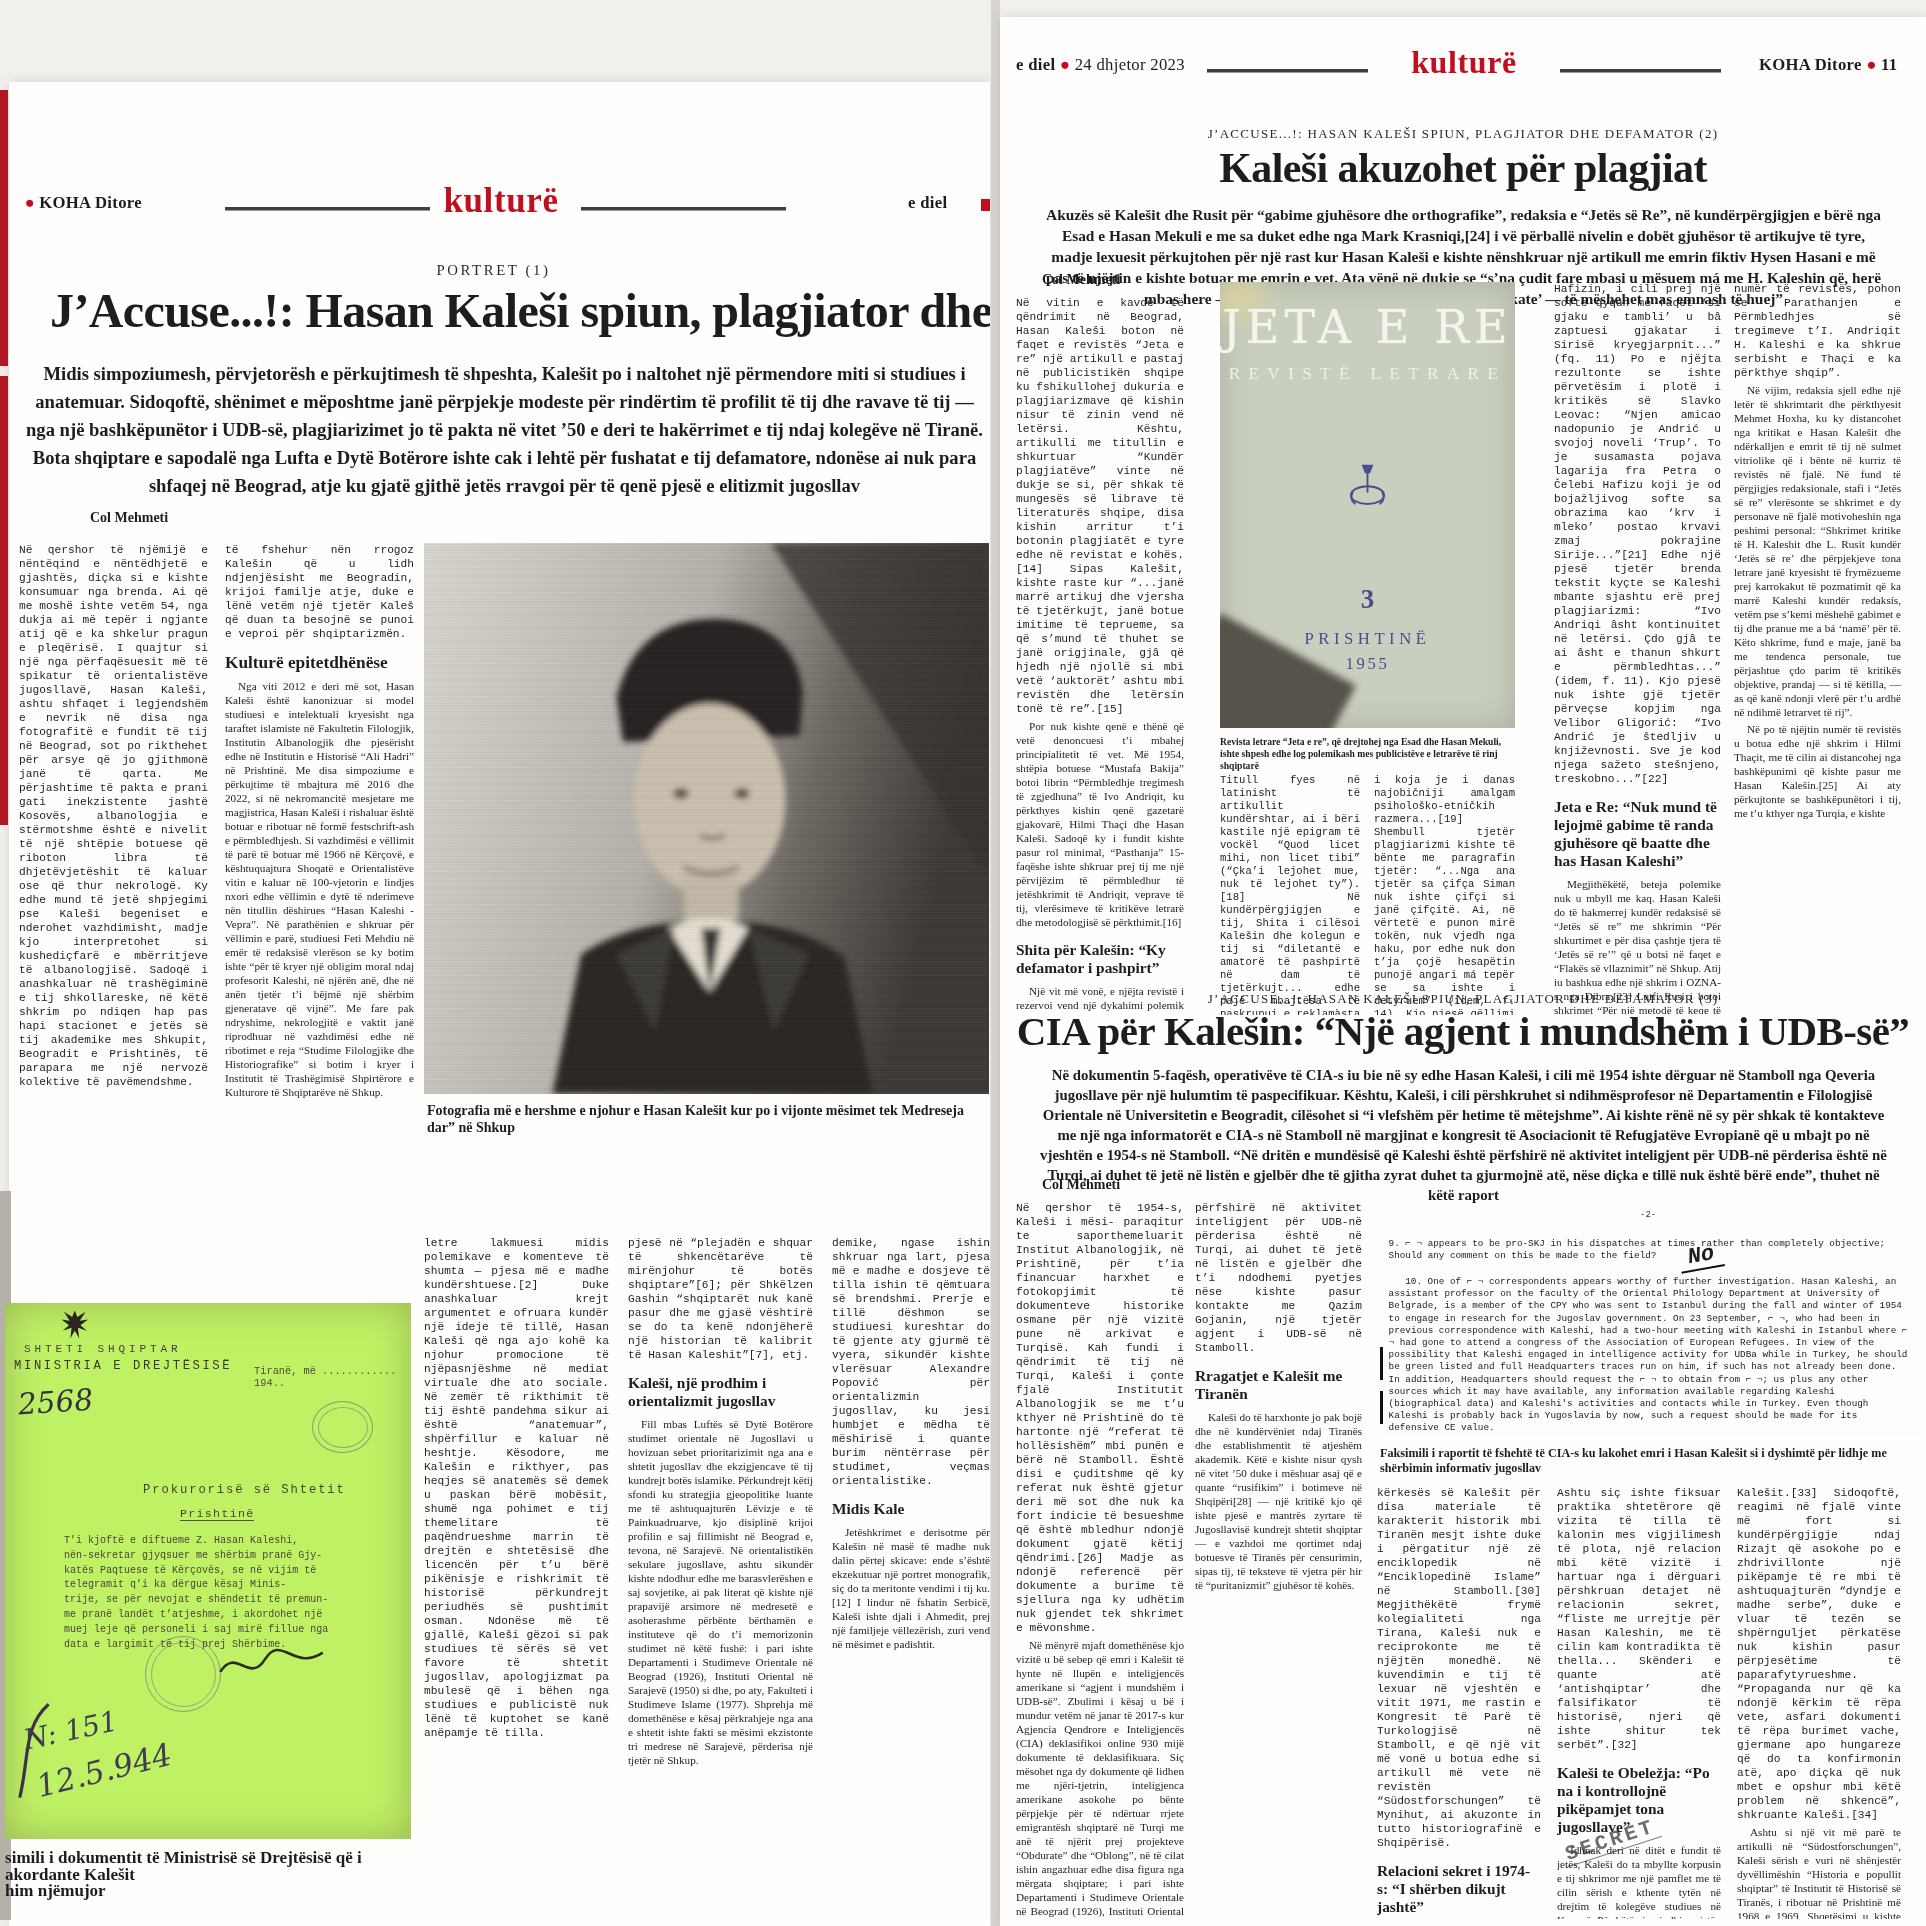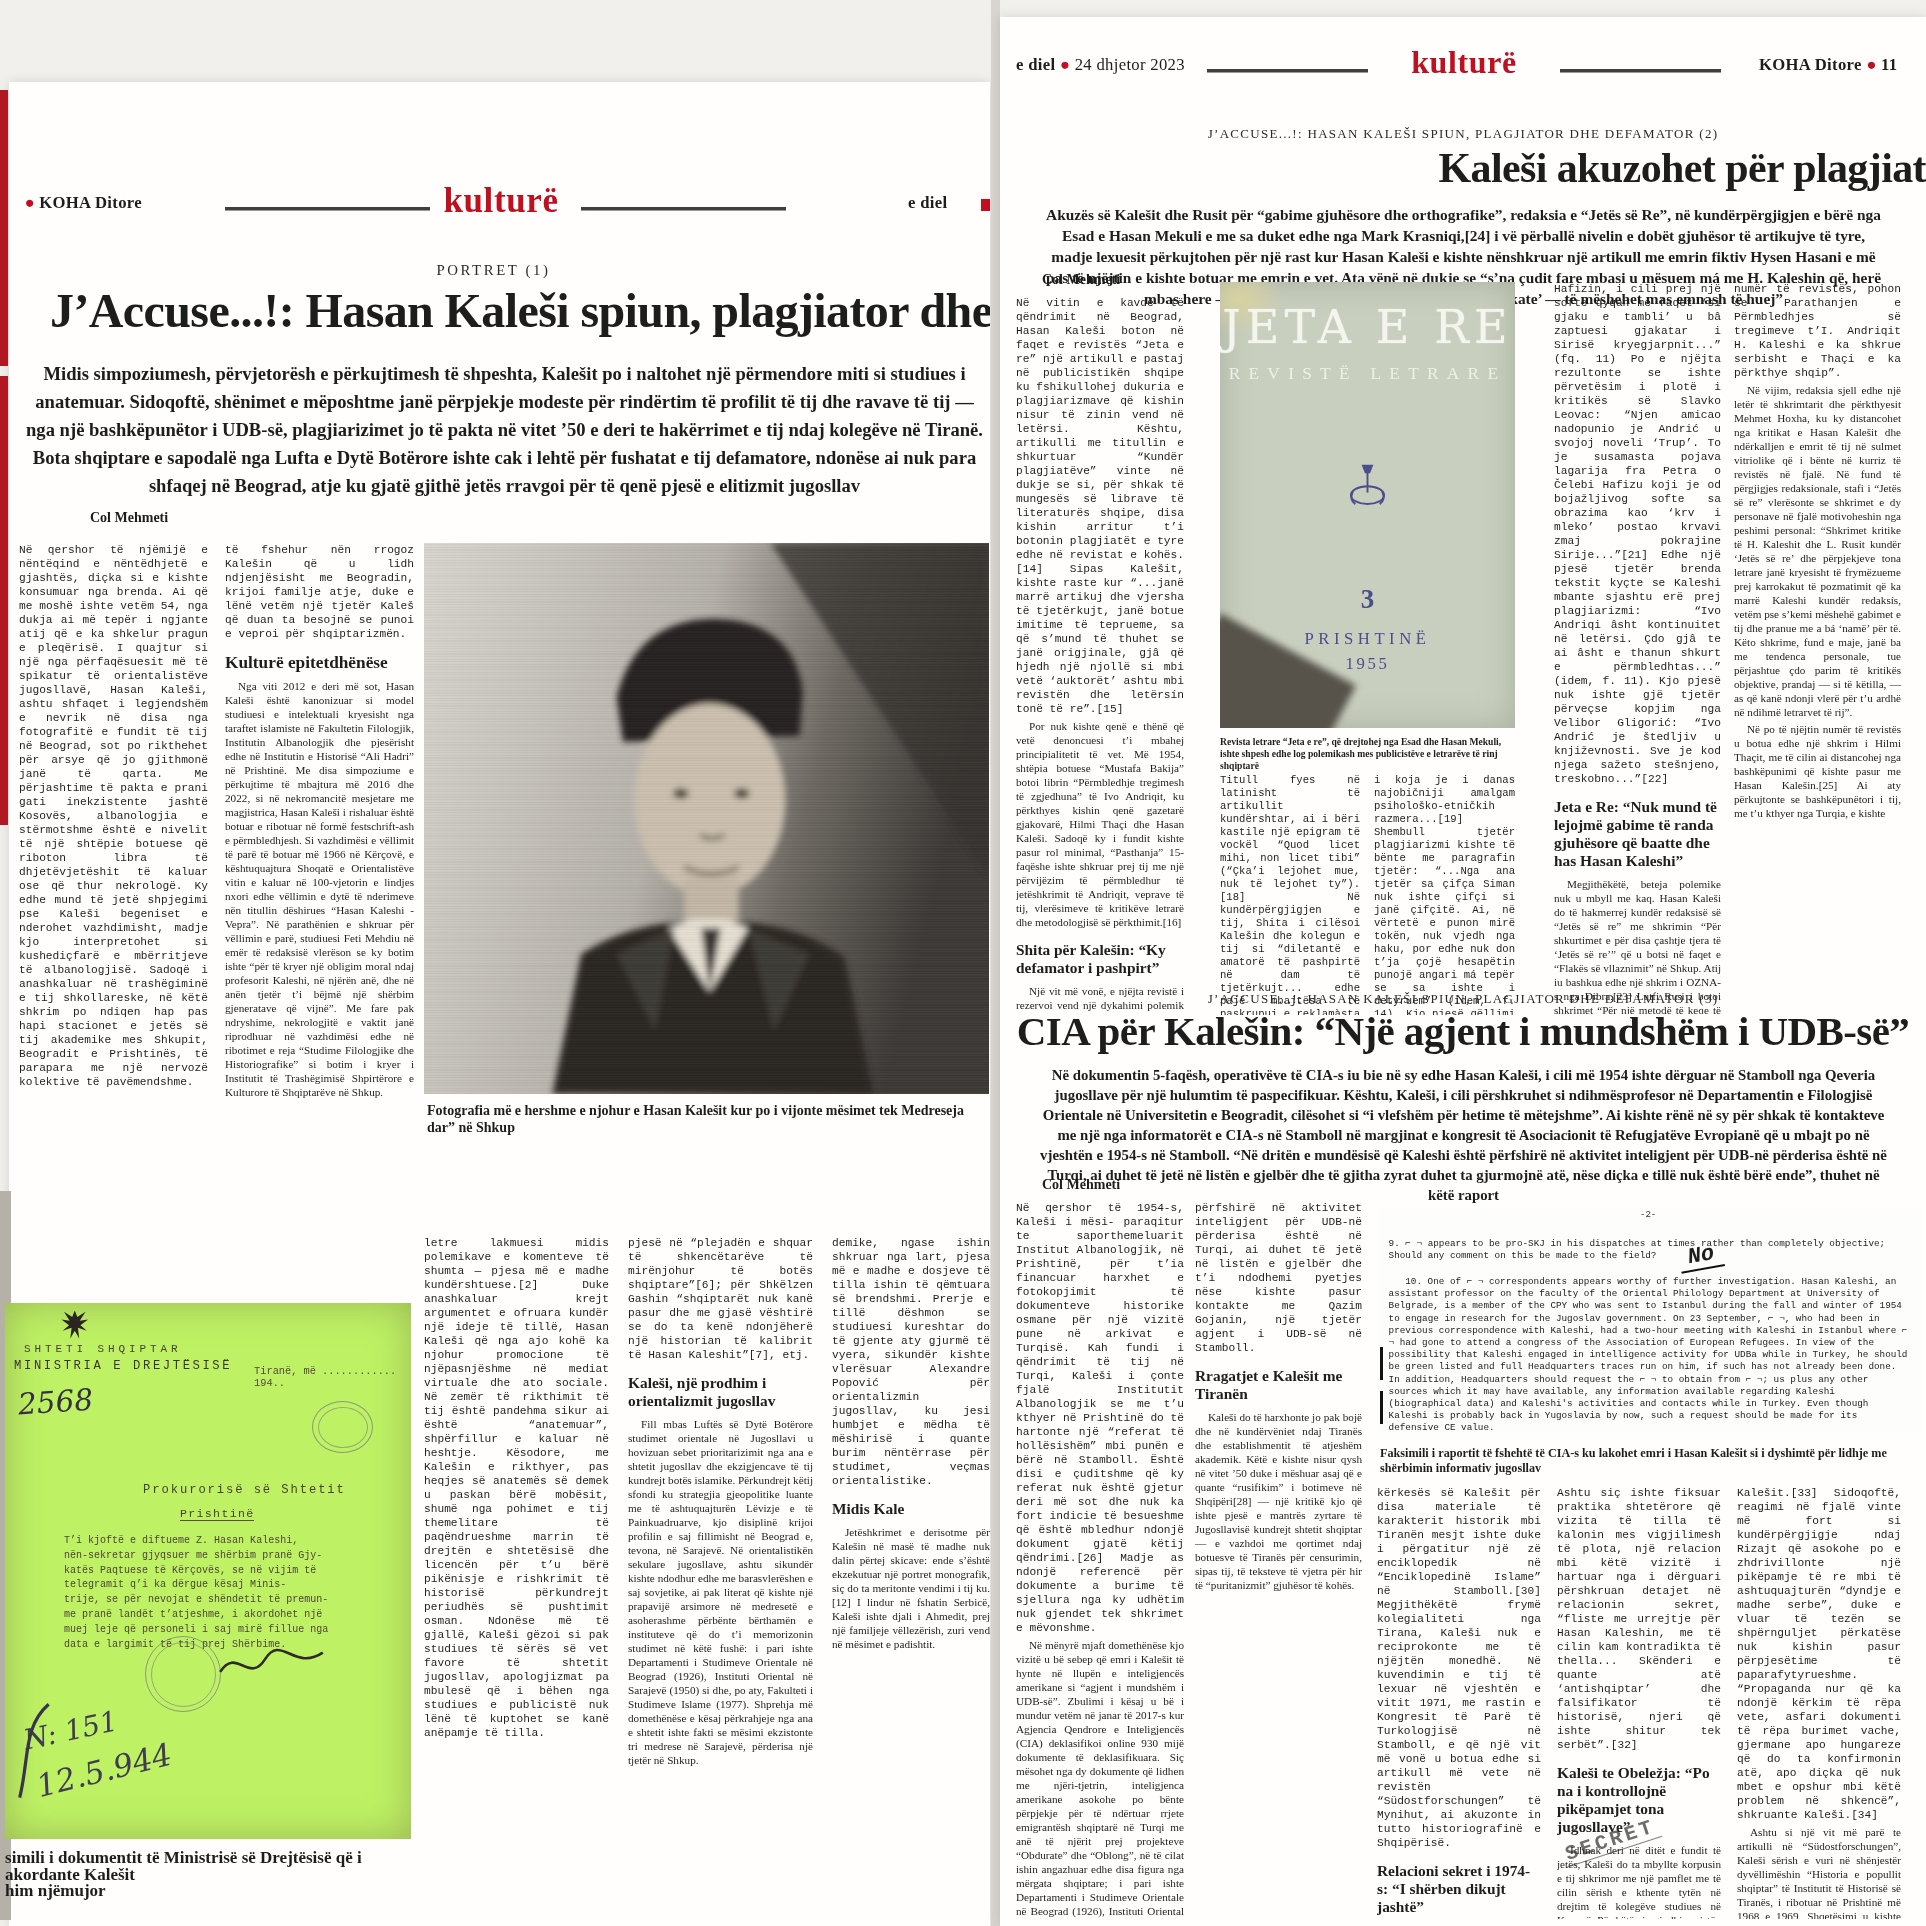--- a/index.html
+++ b/index.html
@@ -164,21 +164,21 @@
   <div class="abs rule" style="left:1207px;top:69px;width:161px;"></div>
   <div class="abs section-label" style="left:1406px;top:44px;width:116px;text-align:center;font-size:32px;">kulturë</div>
   <div class="abs rule" style="left:1560px;top:69px;width:161px;"></div>
   <div class="abs masthead" style="left:1759px;top:55px;">
     <span>KOHA Ditore</span>
     <span class="red">●</span>
     <span>11</span>
   </div>
 
   <div class="abs kicker" style="left:1000px;top:126px;width:926px;font-size:13px;letter-spacing:1.3px;">J’ACCUSE...!: HASAN KALEŠI SPIUN, PLAGJIATOR DHE DEFAMATOR (2)</div>
-  <div class="abs headline" style="left:1000px;top:144px;width:926px;text-align:right;font-size:42px;line-height:49px;white-space:normal;">Kaleši akuzohet për plagjiat</div>
+  <div class="abs headline" style="left:1000px;top:144px;width:926px;text-align:center;font-size:42px;line-height:49px;white-space:normal;">Kaleši akuzohet për plagjiat</div>
   <div class="abs lede" style="left:1040px;top:204px;width:847px;font-size:15.4px;line-height:21px;">Akuzës së Kalešit dhe Rusit për “gabime gjuhësore dhe orthografike”, redaksia e “Jetës së Re”, në kundërpërgjigjen e bërë nga Esad e Hasan Mekuli e me sa duket edhe nga Mark Krasniqi,[24] i vë përballë nivelin e dobët gjuhësor të artikujve të tyre, madje lexuesit përkujtohen për një rast kur Hasan Kaleši e kishte nënshkruar një artikull me emrin fiktiv Hysen Hasani e më pas të njëjtin e kishte botuar me emrin e vet. Ata vënë në dukje se “s’na çudit fare mbasi u mësuem má me H. Kaleshin që, herë mbas here — sidomos kur kemi të bajmë me gjana ‘delikate’ — të mëshehet mas emnash të huej”</div>
 
   <div class="abs col" style="left:1016px;top:273px;width:168px;height:742px;">
     <div class="byline" style="text-align:left;margin:0 0 9px 26px;">Col Mehmeti</div>
     <p class="noind">Në vitin e kavdë të qëndrimit në Beograd, Hasan Kaleši boton në faqet e revistës “Jeta e re” një artikull e pastaj në publicistikën shqipe ku fshikullohej dukuria e plagjiarizmave që kishin nisur të zinin vend në letërsi. Kështu, artikulli me titullin e shkurtuar “Kundër plagjiatëve” vinte në dukje se si, për shkak të mungesës së librave të literaturës shqipe, disa kishin arritur t’i botonin plagjiatët e tyre edhe në revistat e kohës.[14] Sipas Kalešit, kishte raste kur “...janë marrë artikuj dhe vjersha të tjetërkujt, janë botue imitime të teprueme, sa që s’mund të thuhet se janë origjinale, gjâ që hjedh një njollë si mbi vetë ‘auktorët’ ashtu mbi revistën dhe letërsín tonë të re”.[15]</p>
     <p>Por nuk kishte qenë e thënë që vetë denoncuesi t’i mbahej principialitetit të vet. Më 1954, shtëpia botuese “Mustafa Bakija” botoi librin “Përmbledhje tregimesh të zgjedhuna” të Ivo Andriqit, ku përkthyes kishin qenë gazetarë gjakovarë, Hilmi Thaçi dhe Hasan Kaleši. Sadoqë ky i fundit kishte pasur rol minimal, “Pasthanja” 15-faqëshe ishte shkruar prej tij me një përvijëzim të përmbledhur të jetëshkrimit të Andriqit, veprave të tij, vlerësimeve të kritikëve letrarë dhe metodologjisë së përkthimit.[16]</p>
     <h4 class="subhead">Shita për Kalešin: “Ky defamator i pashpirt”</h4>
     <p>Një vit më vonë, e njëjta revistë i rezervoi vend një dykahimi polemik me rëndësi të veçantë për dy të denoncuarat dhe de-</p>
   </div>
 

